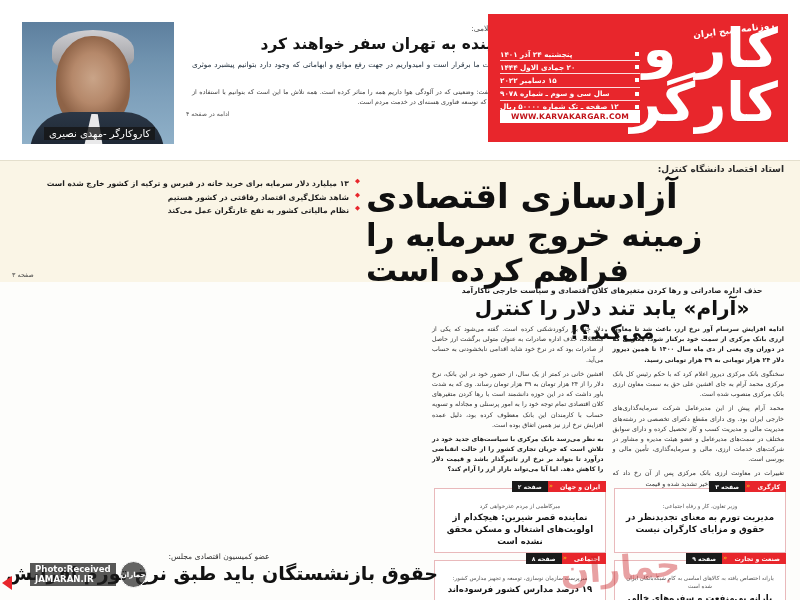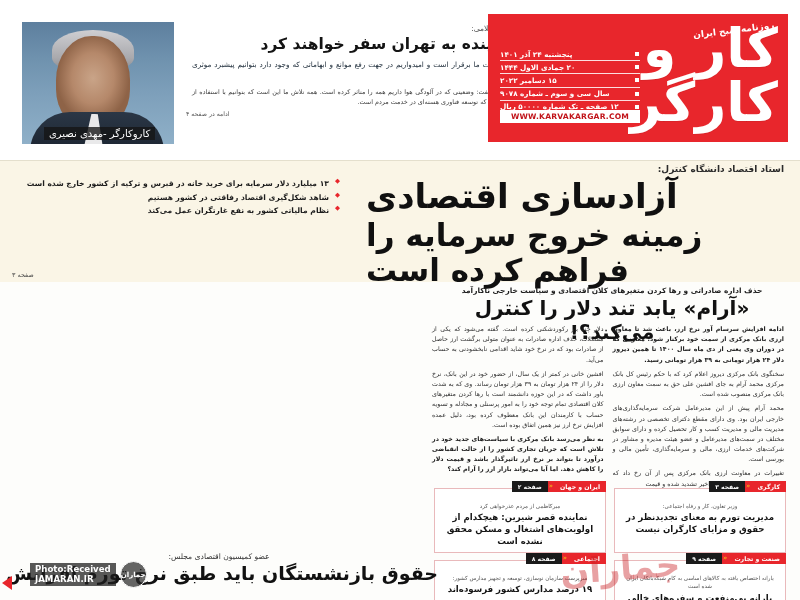--- a/index.html
+++ b/index.html
@@ -113,21 +113,21 @@
   .main-kicker {
     position:absolute; right:16px; top:3px; font-size:9px; color:#2b2b2b; font-weight:bold;
   }
   .main-headline {
     position:absolute; right:14px; top:16px; width:420px; text-align:left;
     direction:rtl; color:#101010; font-weight:bold; line-height:1.12;
   }
   .main-headline .l1 { font-size:34px; letter-spacing:-1px; }
   .main-headline .l2 { font-size:31px; letter-spacing:-1px; margin-top:3px; }
   .main-bullets {
-    position:absolute; right:460px; top:16px; width:290px; direction:rtl; text-align:right;
+    position:absolute; right:440px; top:16px; width:290px; direction:rtl; text-align:right;
   }
   .main-bullets li {
     list-style:none; font-size:7.6px; font-weight:bold; color:#1d1d1d;
     line-height:1.78; padding-right:11px; position:relative; white-space:nowrap;
   }
   .main-bullets li::after {
     content:"\25C6"; position:absolute; right:0; top:-1px; color:#e8262c; font-size:6.5px;
   }
   .band-contd { position:absolute; left:12px; bottom:3px; font-size:6.4px; color:#444; }
 

